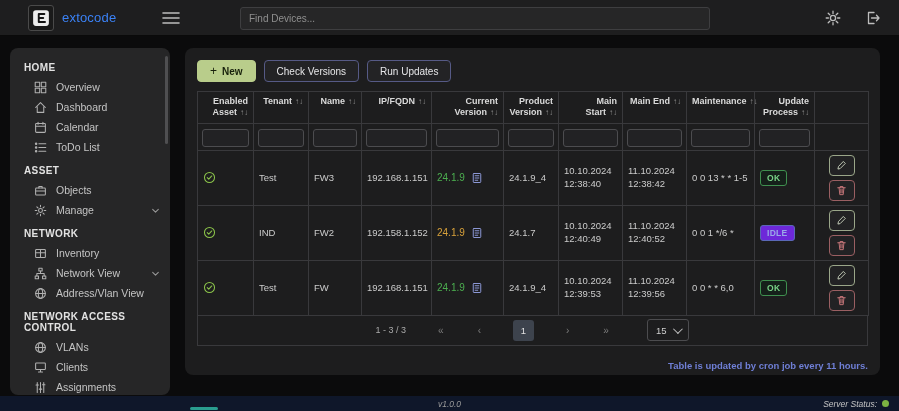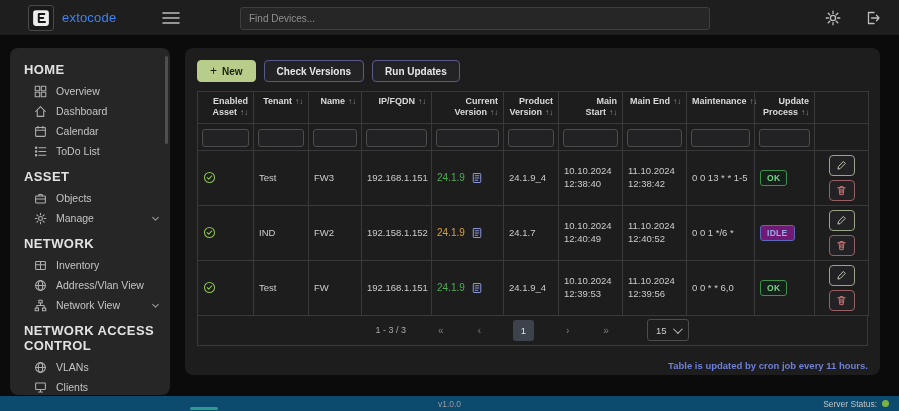--- a/index.html
+++ b/index.html
@@ -36,21 +36,21 @@
   .top-icons { position:absolute; right:18px; top:0; height:36px; display:flex; align-items:center; gap:24px; color:#bdbdbd; }
   .top-icons .tico { width:16px; height:16px; cursor:pointer; }
   .top-icons svg { width:16px; height:16px; }
 
   
   .sidebar {
     position:absolute; left:10px; top:48px; width:160px; height:347px;
     background:#262627; border-radius:8px; overflow:hidden; padding-top:6px;
   }
   .sb-scroll { position:absolute; right:2px; top:8px; width:3px; height:88px; background:#4f4f51; border-radius:2px; }
-  .s-sec { font-size:13px; font-weight:bold; color:#e2e2e2; letter-spacing:.4px; padding:8px 14px 4px 14px; }
+  .s-sec { font-size:10px; font-weight:bold; color:#e2e2e2; letter-spacing:.4px; padding:8px 14px 4px 14px; }
   .s-item {
     display:flex; align-items:center; gap:9px; height:20px; padding-left:24px; padding-right:10px;
     color:#c4c4c4; cursor:pointer;
   }
   .s-ico { width:13px; height:13px; color:#b0b0b0; flex:0 0 13px; }
   .s-ico svg { width:13px; height:13px; }
   .s-lbl { font-size:10.5px; }
   .s-chev { margin-left:auto; width:9px; height:9px; color:#9a9a9a; }
   .s-chev svg { width:9px; height:9px; }
 
@@ -59,21 +59,21 @@
     position:absolute; left:185px; top:48px; width:695px; height:327px;
     background:#1d1d1e; border-radius:8px; padding:12px 12px 8px 12px;
   }
   .toolbar { display:flex; gap:8px; margin-bottom:9px; }
   .btn {
     height:22px; border-radius:4px; font-size:10px; display:inline-flex; align-items:center;
     padding:0 12px; cursor:pointer; font-family:"Liberation Sans", sans-serif; gap:5px;
   }
   .btn-new { background:#b9cd8b; color:#18210c; border:1px solid #b9cd8b; font-weight:bold; }
   .btn-new .plus { font-size:12px; font-weight:normal; }
-  .btn-dark { background:#232325; color:#e6e6e8; border:1px solid #565a86;font-weight:bold; }
+  .btn-dark { background:#232325; color:#e6e6e8; border:1px solid #565a86; }
 
   table.grid { border-collapse:collapse; width:671px; table-layout:fixed; }
   .grid th, .grid td { border:1px solid #39393c; }
   .grid th {
     font-size:9px; font-weight:bold; color:#dadada; text-align:right;
     padding:4px 5px; vertical-align:top; height:30px; line-height:1.25;
   }
   .sort { color:#8d8d8d; font-size:8px; font-weight:normal; margin-left:3px; white-space:nowrap; }
   .f-row td { padding:3px 4px; height:24px; }
   .f-input {
@@ -88,21 +88,21 @@
   .vtext[data-vstatus="ok"] { color:#4caf50; }
   .vtext[data-vstatus="warning"] { color:#d8a13a; }
   .chg { width:12px; height:12px; color:#8f9bdb; cursor:pointer; }
   .chg svg { width:12px; height:12px; }
   .dt div { line-height:1.3; }
   .badge {
     display:inline-block; border:1px solid; border-radius:3px; padding:2px 6px;
     font-size:8.5px; font-weight:bold; letter-spacing:.3px;
   }
   .badge[data-badge="OK"] { color:#79d387; border-color:#3f8f4f; background:#15201a; }
-  .badge[data-badge="IDLE"] { color:#9aa8e8; border-color:#5a68b5; background:#701a75; }
+  .badge[data-badge="IDLE"] { color:#9aa8e8; border-color:#5a68b5; background:#6d28d9; }
   .acts { text-align:center; }
   .act-wrap { display:flex; flex-direction:column; gap:4px; align-items:center; }
   .abtn {
     width:26px; height:21px; border-radius:4px; background:#222224;
     display:flex; align-items:center; justify-content:center; cursor:pointer;
   }
   .abtn svg { width:11px; height:11px; }
   .abtn-edit { border:1px solid #9aa689; color:#cfd8c2; }
   .abtn-del  { border:1px solid #9a5f62; color:#d07a7e; }
 
@@ -118,22 +118,22 @@
   }
   .pg-size {
     height:22px; border:1px solid #4c4c4f; border-radius:3px; padding:0 8px;
     display:flex; align-items:center; gap:7px; color:#cfcfcf; font-size:9.5px; cursor:pointer; margin-left:6px;
   }
   .chevron { width:7px; height:7px; border-right:1.3px solid #bdbdbd; border-bottom:1.3px solid #bdbdbd; transform:rotate(45deg) translateY(-2px); }
   .note { margin-top:14px; text-align:right; font-size:9.5px; font-weight:bold; color:#6f7fd6; }
 
   
   .footer {
-    position:absolute; left:0; bottom:0; width:899px; height:15px; background:#0c4a6e;
-    display:flex; align-items:center;
+    position:absolute; left:0; bottom:0; width:899px; height:15px; background:#0f172a;
+    display:flex; align-items:center;font-style:italic;
   }
   .f-version { position:absolute; left:50%; transform:translateX(-50%); font-size:8.5px; color:#9a9a9a; top:50%; margin-top:-5px; }
   .f-status { position:absolute; right:10px; display:flex; align-items:center; gap:5px; font-size:8.5px; color:#c4c4c4; }
   .dot { width:7px; height:7px; border-radius:50%; background:#7cb342; }
   .hthumb { position:absolute; left:190px; bottom:1px; width:28px; height:3px; background:#2a9d8f; border-radius:2px; }
 </style>
 </head>
 <body>
 
 <div class="topbar">
@@ -239,42 +239,42 @@
         <svg viewBox="0 0 16 16">
           <rect x="2" y="3" width="12" height="10" rx="1"></rect>
           <path d="M2 7h12M8 3v10"></path>
         </svg>
       </span>
     <span class="s-lbl">Inventory</span>
   </div>
   <div class="s-item">
     <span class="s-ico">
         <svg viewBox="0 0 16 16">
-          <circle cx="8" cy="8" r="6"></circle>
-          <ellipse cx="8" cy="8" rx="2.7" ry="6"></ellipse>
-          <path d="M2 8h12"></path>
-        </svg>
-      </span>
-    <span class="s-lbl">Address/Vlan View</span>
-  </div>
-  <div class="s-item">
-    <span class="s-ico">
-        <svg viewBox="0 0 16 16">
           <rect x="6" y="1.5" width="4" height="3.5"></rect>
           <rect x="1.5" y="11" width="4" height="3.5"></rect>
           <rect x="10.5" y="11" width="4" height="3.5"></rect>
           <path d="M8 5v3M8 8H3.5V11M8 8h4.5V11"></path>
         </svg>
       </span>
     <span class="s-lbl">Network View</span>
     <span class="s-chev">
         <svg viewBox="0 0 16 16">
           <path d="M3 6l5 5 5-5" stroke-width="1.8"></path>
         </svg>
       </span>
+  </div>
+  <div class="s-item">
+    <span class="s-ico">
+        <svg viewBox="0 0 16 16">
+          <circle cx="8" cy="8" r="6"></circle>
+          <ellipse cx="8" cy="8" rx="2.7" ry="6"></ellipse>
+          <path d="M2 8h12"></path>
+        </svg>
+      </span>
+    <span class="s-lbl">Address/Vlan View</span>
   </div>
 
   <div class="s-sec">NETWORK ACCESS CONTROL</div>
   <div class="s-item">
     <span class="s-ico">
         <svg viewBox="0 0 16 16">
           <circle cx="8" cy="8" r="6"></circle>
           <ellipse cx="8" cy="8" rx="2.7" ry="6"></ellipse>
           <path d="M2 8h12"></path>
         </svg>

